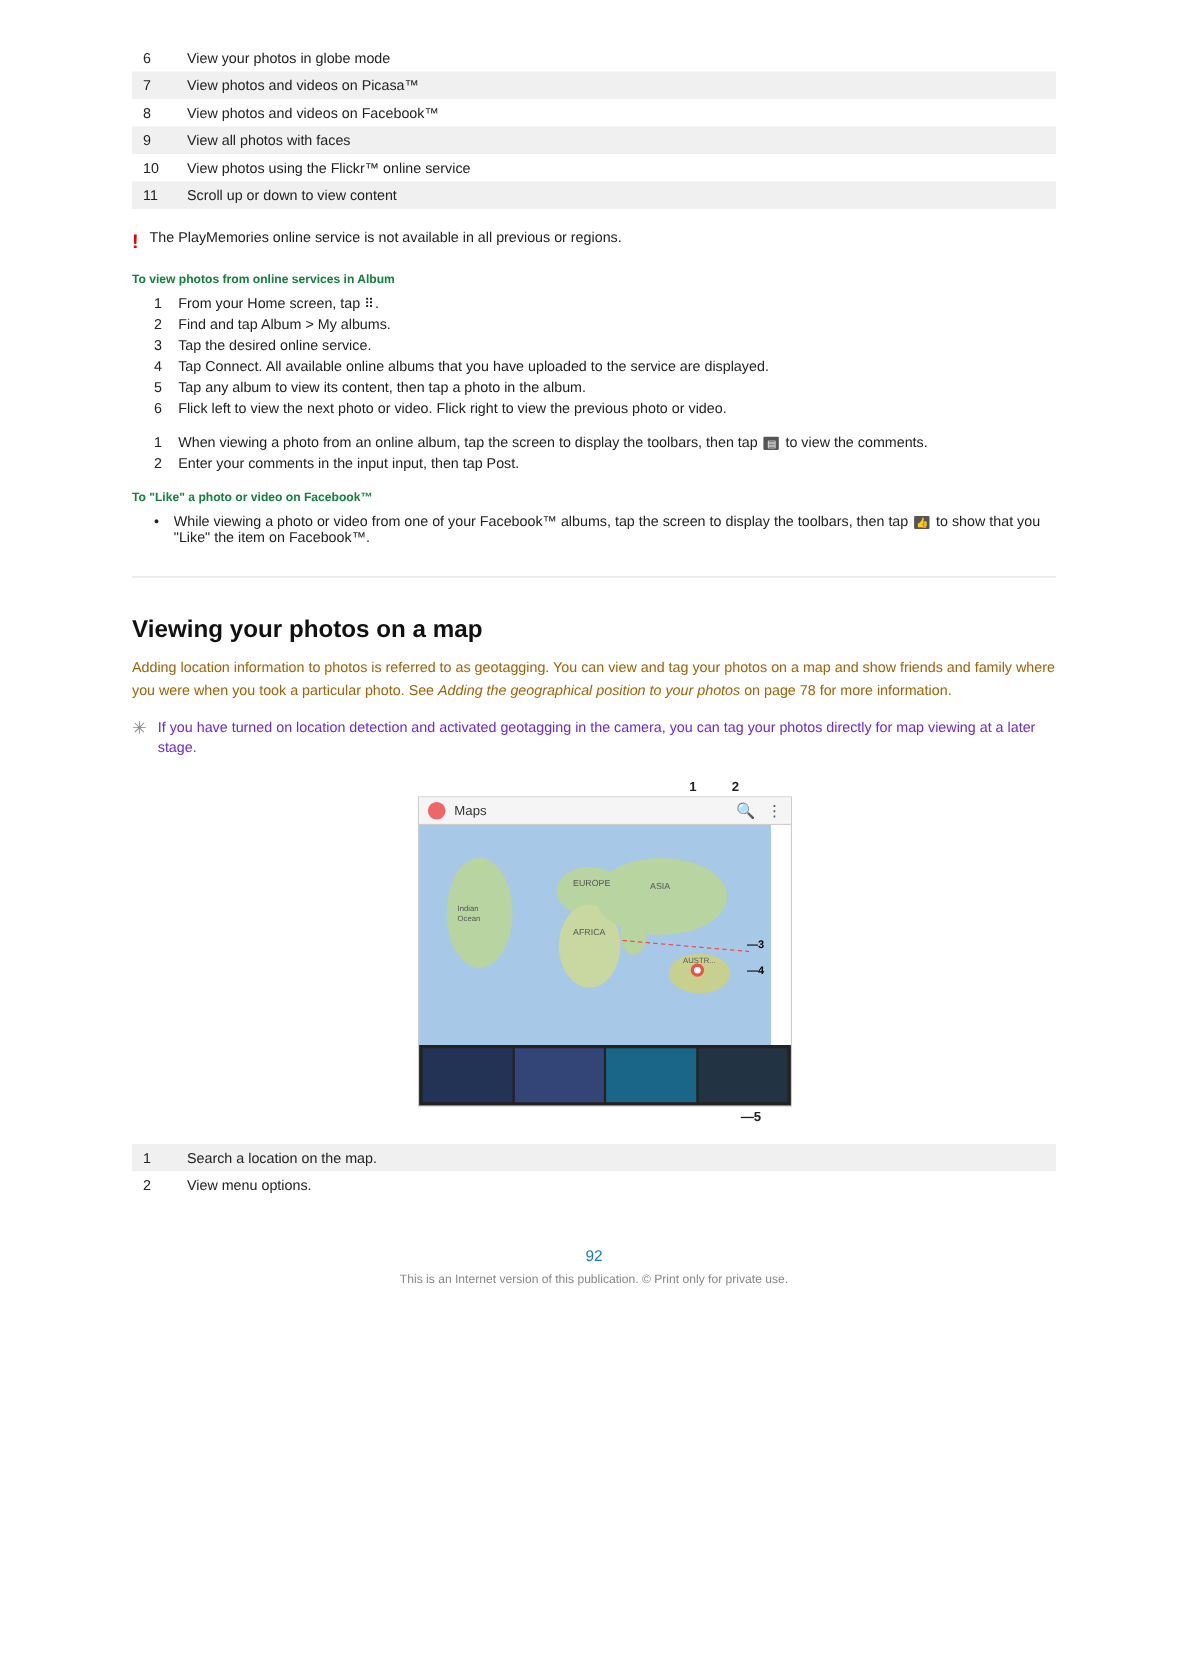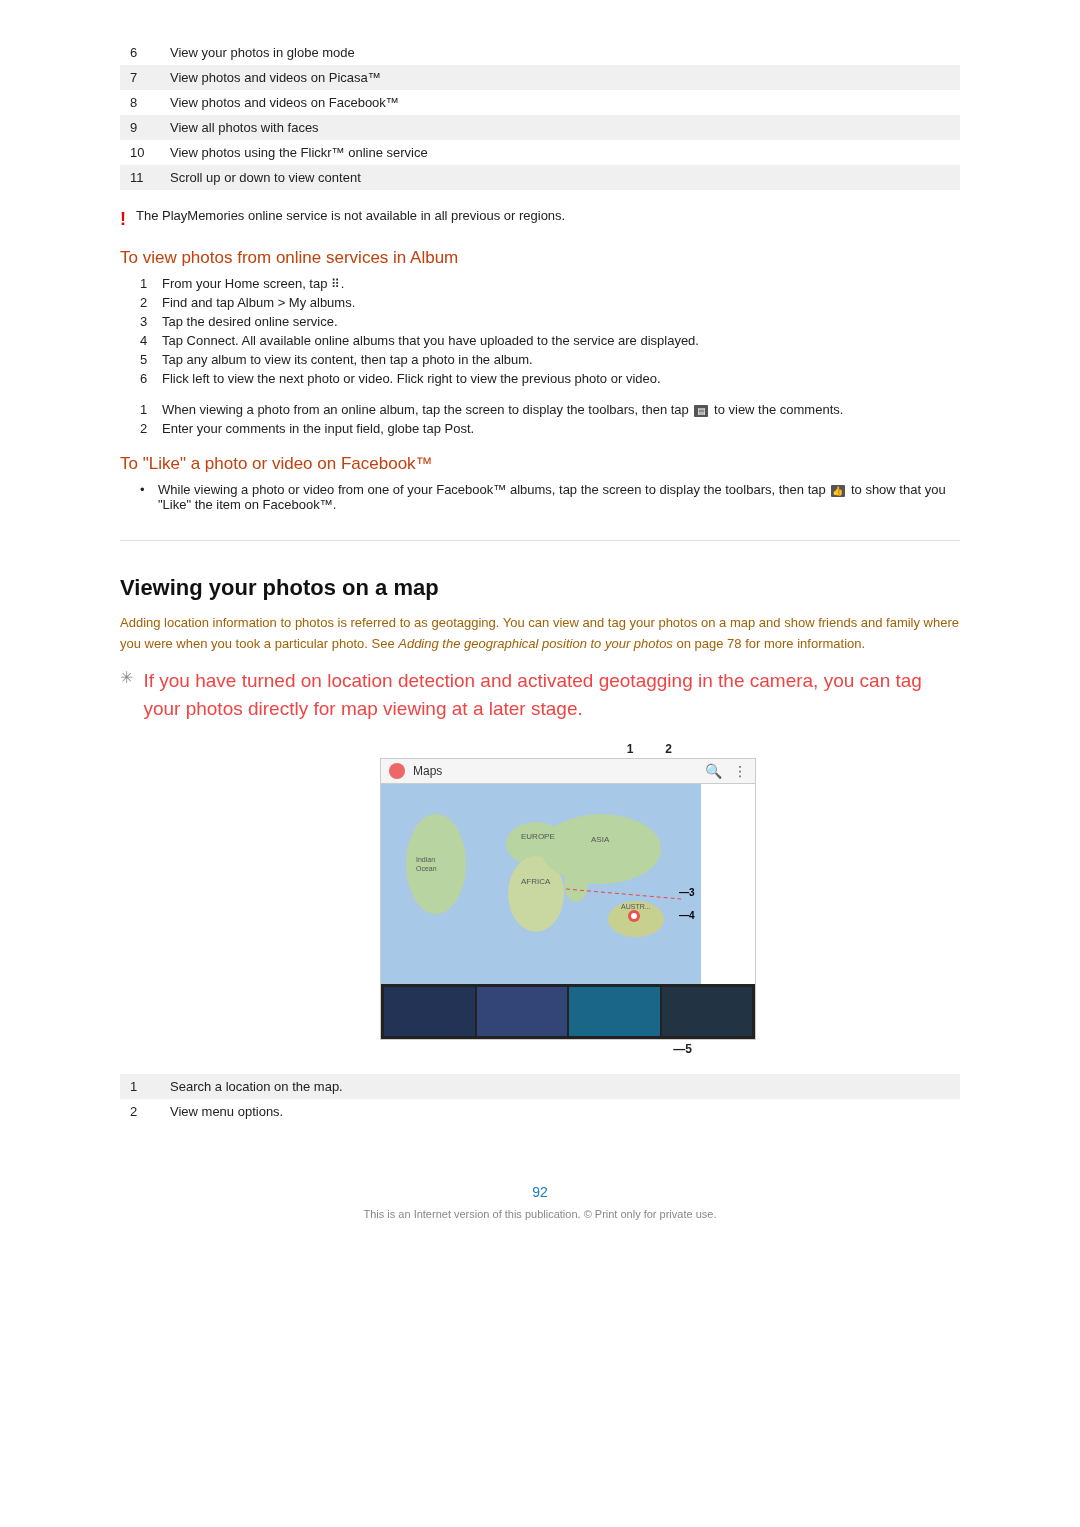--- a/index.html
+++ b/index.html
@@ -46,23 +46,23 @@
       color: #e00;
       font-weight: bold;
       margin-top: 1px;
     }
     .note-text {
       font-size: 13px;
       color: #222;
     }
 
     .section-heading {
-      color: #c2410c;
-      font-size: 17px;
-      font-weight: normal;
+      color: #15803d;
+      font-size: 11px;
+      font-weight: bold;
       margin: 18px 0 8px 0;
     }
 
     .numbered-list {
       margin: 0 0 0 20px;
       padding: 0;
       list-style: none;
     }
     .numbered-list li {
       font-size: 13px;
@@ -114,22 +114,22 @@
       align-items: flex-start;
       gap: 10px;
       margin: 12px 0 16px 0;
     }
     .tip-icon {
       color: #888;
       font-size: 16px;
       margin-top: 1px;
     }
     .tip-text {
-      font-size: 19px;
-      color: #ef4444;
+      font-size: 13px;
+      color: #6d28d9;
       line-height: 1.5;
     }
 
     .map-figure {
       margin: 18px auto 18px auto;
       width: 320px;
       position: relative;
     }
 
     .map-toolbar {
@@ -151,21 +151,21 @@
       gap: 10px;
     }
     .toolbar-icon {
       font-size: 14px;
       color: #555;
     }
 
     
     .page-footer {
       text-align: center;
-      margin-top: 60px;
+      margin-top: 43px;
     }
     .page-number {
       color: #1a7bbf;
       font-size: 14px;
       margin-bottom: 8px;
     }
     .footer-note {
       font-size: 11px;
       color: #888;
     }
@@ -180,21 +180,21 @@
       vertical-align: middle;
       margin: 0 2px;
       font-size: 9px;
       color: #fff;
       text-align: center;
       line-height: 12px;
     }
 
     .map-container {
       border: 1px solid #ccc;
-      width: 376px;
+      width: 340px;
     }
 
     .map-body {
       position: relative;
       height: 200px;
       overflow: hidden;
     }
 
     .map-bottom-strip {
       height: 55px;
@@ -281,21 +281,21 @@
 </div>
 
 <div style="margin-top:16px;">
   <ol class="numbered-list">
     <li>
       <span class="li-num">1</span>
       <span class="li-text">When viewing a photo from an online album, tap the screen to display the toolbars, then tap <span class="inline-icon">▤</span> to view the comments.</span>
     </li>
     <li>
       <span class="li-num">2</span>
-      <span class="li-text">Enter your comments in the input field, globe tap Post.</span>
+      <span class="li-text">Enter your comments in the input input, then tap Post.</span>
     </li>
   </ol>
 </div>
 
 <div style="margin-top:16px;">
   <div class="section-heading">To "Like" a photo or video on Facebook™</div>
   <ul class="bullet-list">
     <li>
       <span class="li-text">While viewing a photo or video from one of your Facebook™ albums, tap the screen to display the toolbars, then tap <span class="inline-icon">👍</span> to show that you "Like" the item on Facebook™.</span>
     </li>

